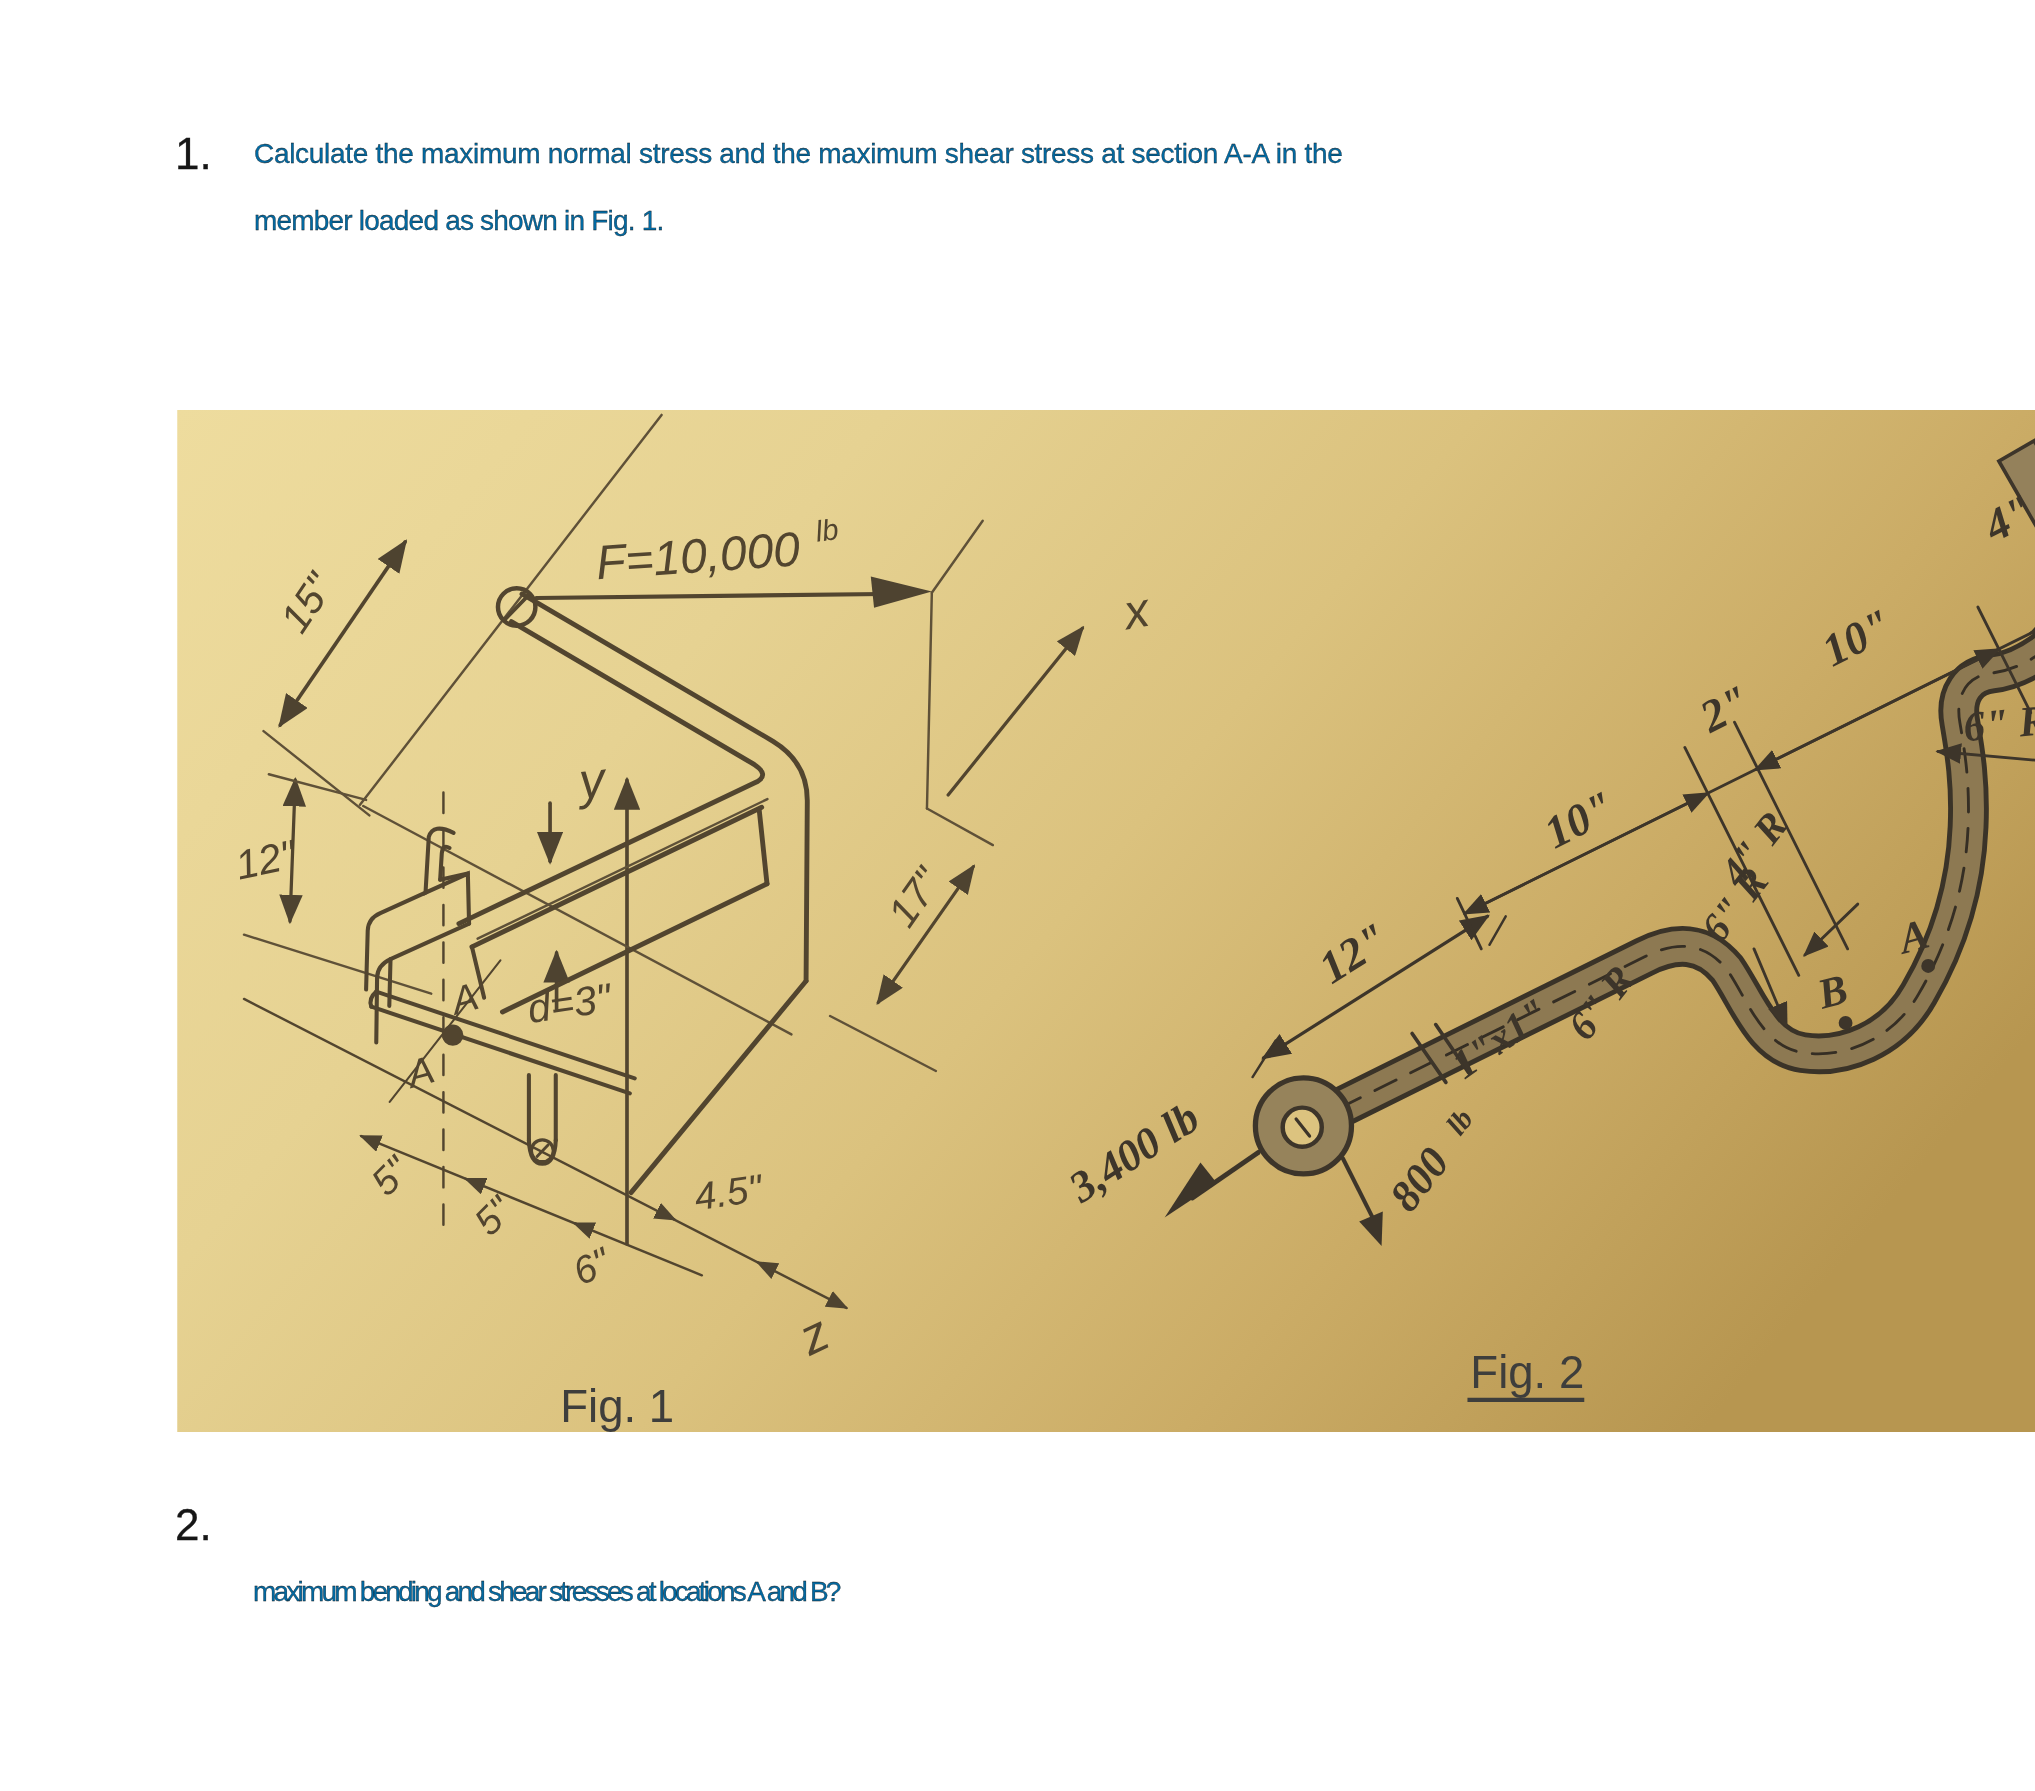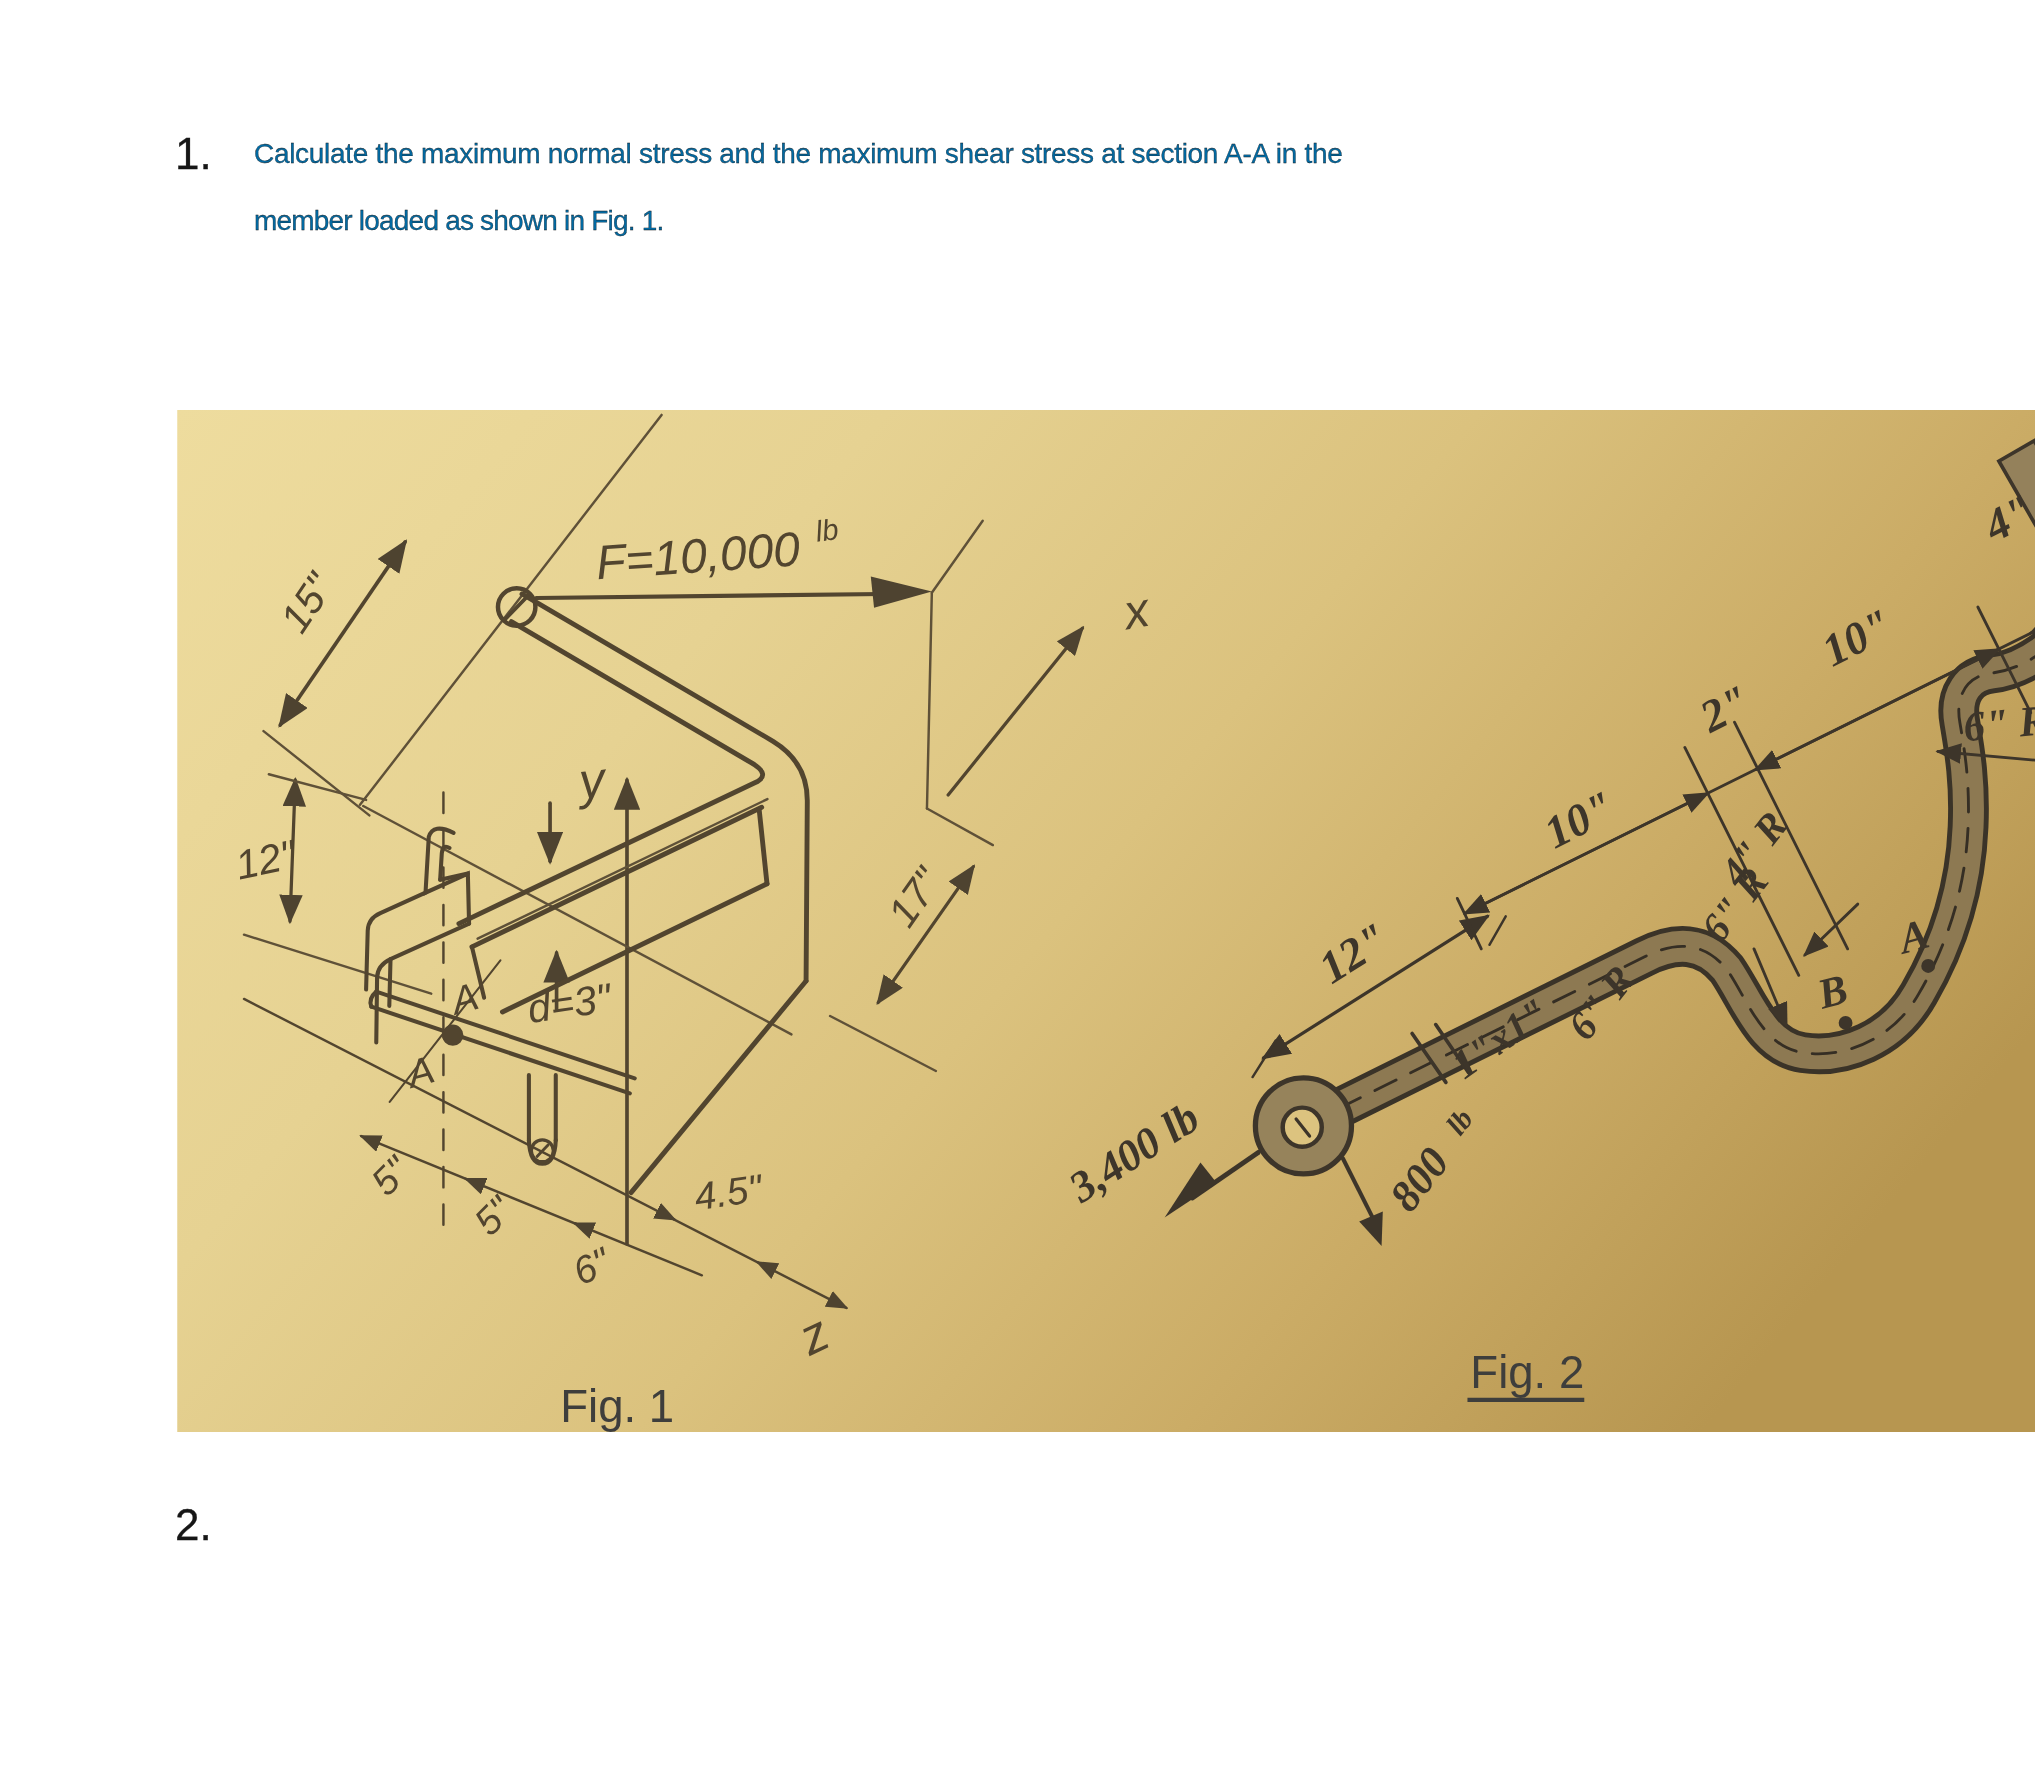--- a/index.html
+++ b/index.html
@@ -10,21 +10,21 @@
 </style>
 </head>
 <body>
 
 <div class="num" style="left:175px;top:120px;">1.</div>
 
 <div class="ptext" style="left:254px;top:120px;"><span style="letter-spacing:-0.3px">Calculate the maximum normal stress and the maximum shear stress at section A-A in the</span><br>member loaded as shown in Fig. 1.</div>
 
 <div class="num" style="left:175px;top:1491px;">2.</div>
 
-<div class="ptext" style="left:253px;top:1491px;"><br></div>
+<div class="ptext" style="left:253px;top:1491px;"><br><span style="letter-spacing:-2.8px">maximum bending and shear stresses at locations A and B?</span></div>
 
 <svg style="position:absolute;left:177px;top:410px;" width="2016" height="1022" viewBox="436 1006 4952 2511">
 <defs>
   <linearGradient id="paper" x1="0" y1="0" x2="1" y2="0.42" gradientUnits="objectBoundingBox">
     <stop offset="0" stop-color="#eedc9e"></stop>
     <stop offset="0.3" stop-color="#e6d292"></stop>
     <stop offset="0.55" stop-color="#dbc27e"></stop>
     <stop offset="0.78" stop-color="#cbac66"></stop>
     <stop offset="1" stop-color="#b79650"></stop>
   </linearGradient>

